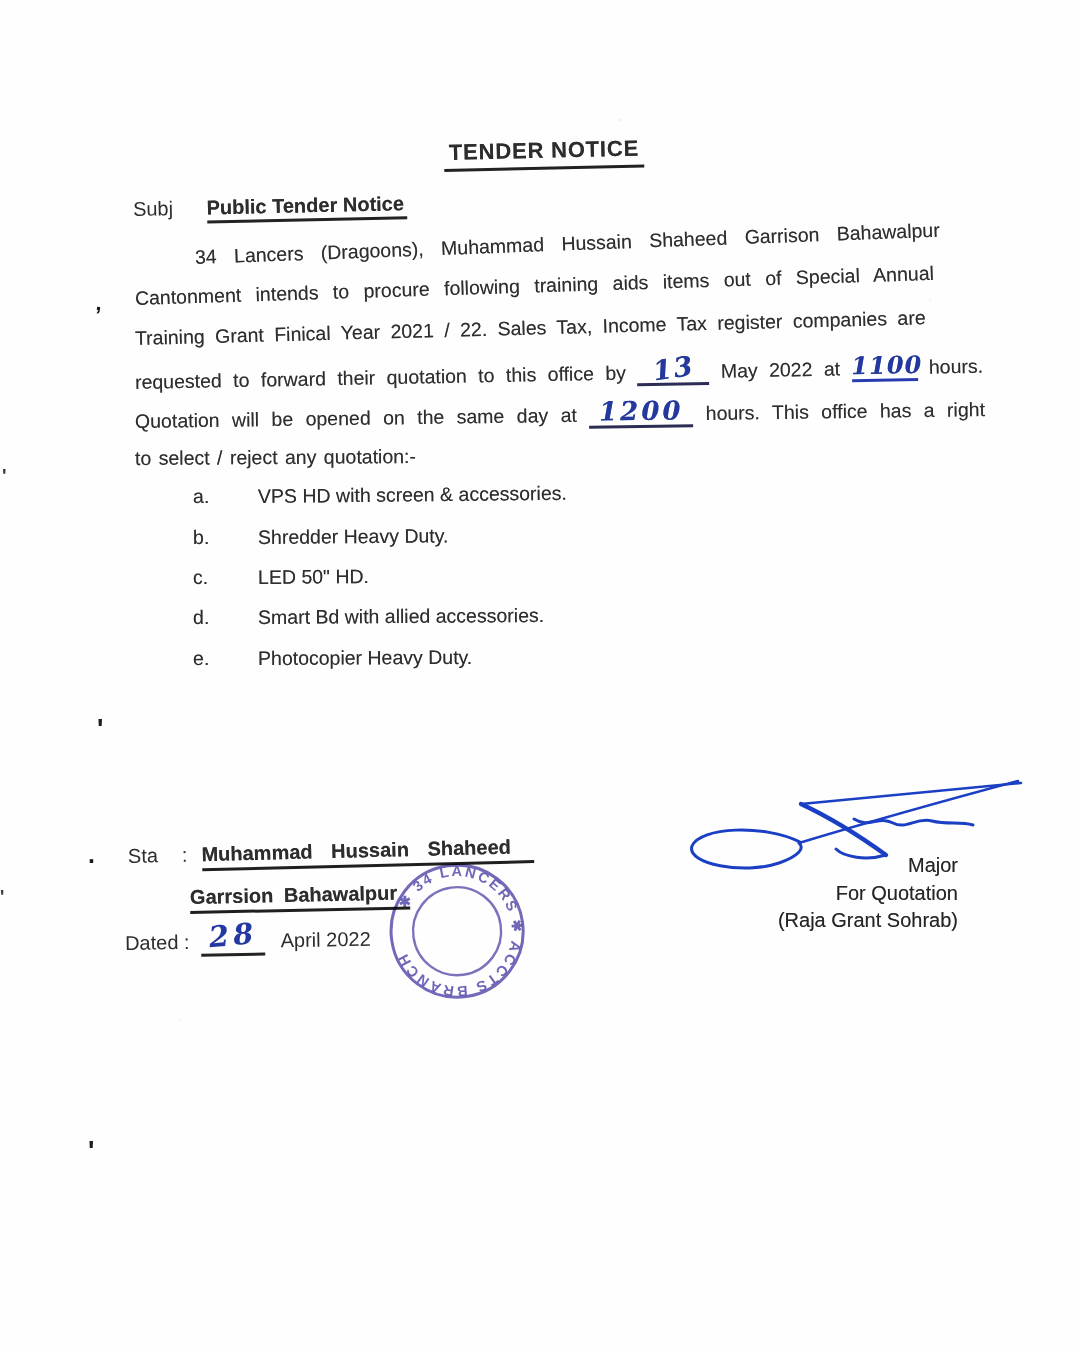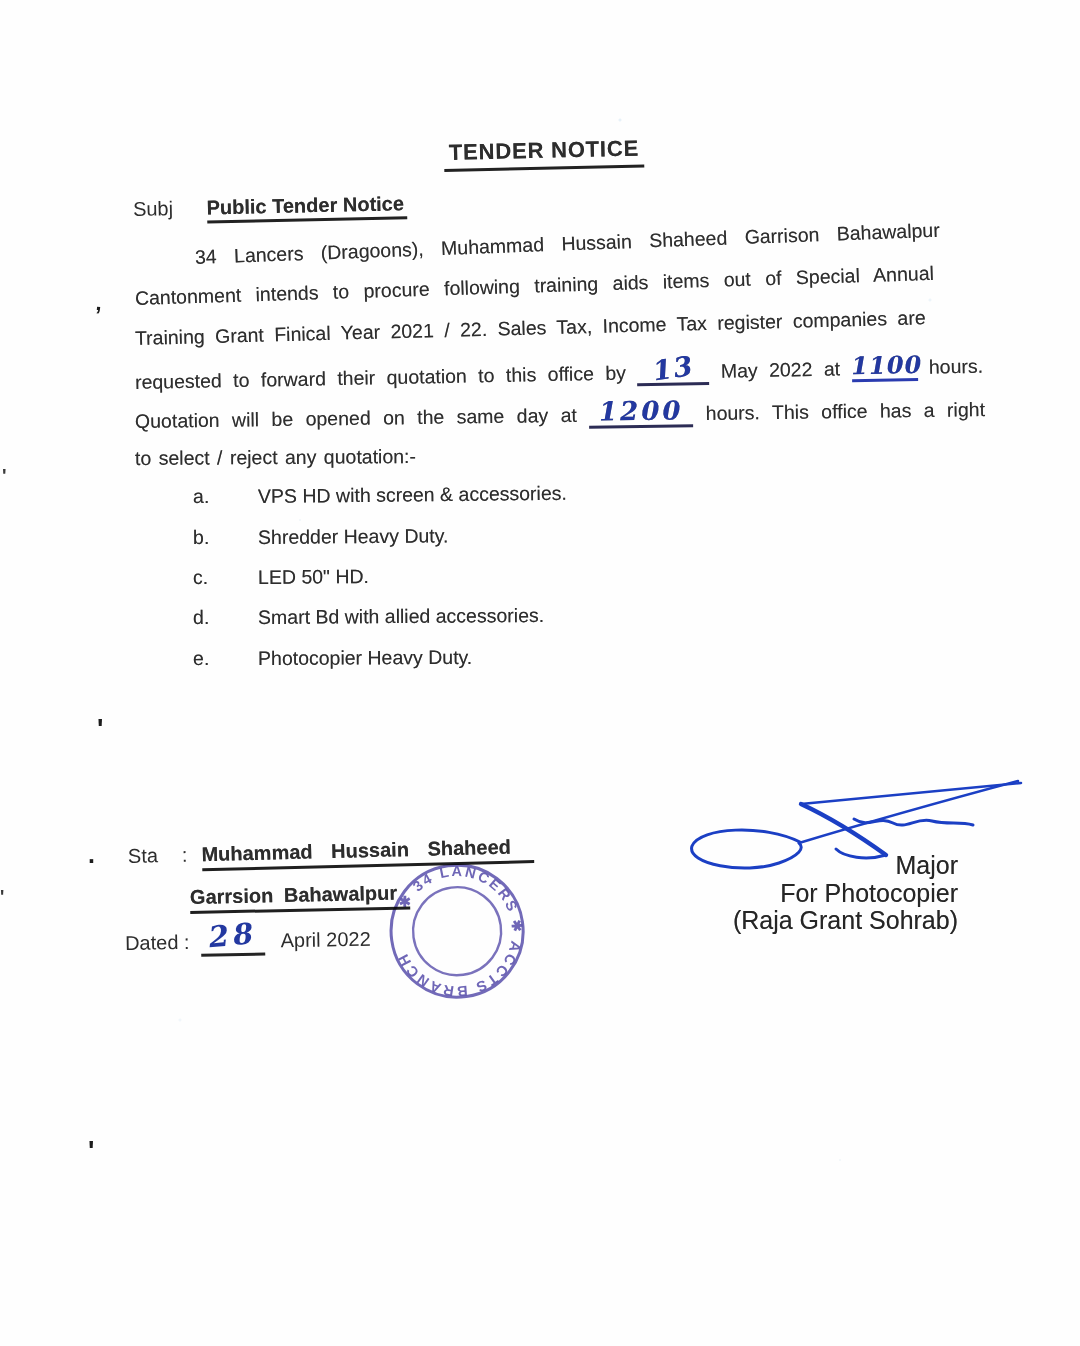--- a/index.html
+++ b/index.html
@@ -87,21 +87,21 @@
     display:inline-block;font-weight:bold;width:220px;
     border-bottom:3px solid #1f1f1f;padding-bottom:2px;
     word-spacing:5px;text-shadow:0 0 .4px rgba(0,0,0,.5);white-space:nowrap;
   }
   .dated-row{top:926px;left:125px;font-size:20px;transform:rotate(-1deg);white-space:nowrap;}
   .dated-label{margin-right:6px;}
   .dated-blank{border-bottom:3px solid #242424;}
   .dated-rest{margin-left:10px;}
   .sig-block{
     top:852px;right:122px;text-align:right;
-    font-size:25px;line-height:27.5px;color:#262626;
+    font-size:20px;line-height:27.5px;color:#262626;
     text-shadow:0 0 .45px rgba(40,40,40,.5);
   }
   .stamp-wrap{
     top:852px;left:366px;width:184px;height:184px;
     transform:rotate(-8deg);
     opacity:.88;mix-blend-mode:multiply;
   }
   .sig-svg{top:760px;left:652px;width:396px;height:146px;}
   .mark{position:absolute;color:#1c1c1c;font-weight:bold;line-height:1;}
   .m0{left:96px;top:292px;font-size:22px;transform:rotate(6deg);}
@@ -171,21 +171,21 @@
     <span class="sta-name2">Garrsion Bahawalpur</span>
   </div>
   <div class="abs dated-row">
     <span class="dated-label">Dated :</span>
     <span class="blank dated-blank w64"><span class="hand h28">28</span></span>
     <span class="dated-rest">April 2022</span>
   </div>
 
   <div class="abs sig-block">
     <div>Major</div>
-    <div>For Photocopier</div>
+    <div>For Quotation</div>
     <div>(Raja Grant Sohrab)</div>
   </div>
 
   <svg class="abs sig-svg" viewBox="0 0 396 146">
     <g fill="none" stroke="#1b3fc4" stroke-linecap="round" stroke-linejoin="round">
       <path stroke-width="3" d="M 148,82 C 112,64 48,67 40,86 C 34,104 92,115 127,103 C 147,96 153,88 147,83"></path>
       <path stroke-width="2.6" d="M 147,83 C 230,58 310,36 366,21"></path>
       <path stroke-width="2.6" d="M 369,23 C 292,31 216,38 149,44"></path>
       <path stroke-width="4.4" d="M 149,44 C 177,57 209,77 234,95"></path>
       <path stroke-width="3" d="M 234,95 C 214,101 192,97 184,89"></path>

